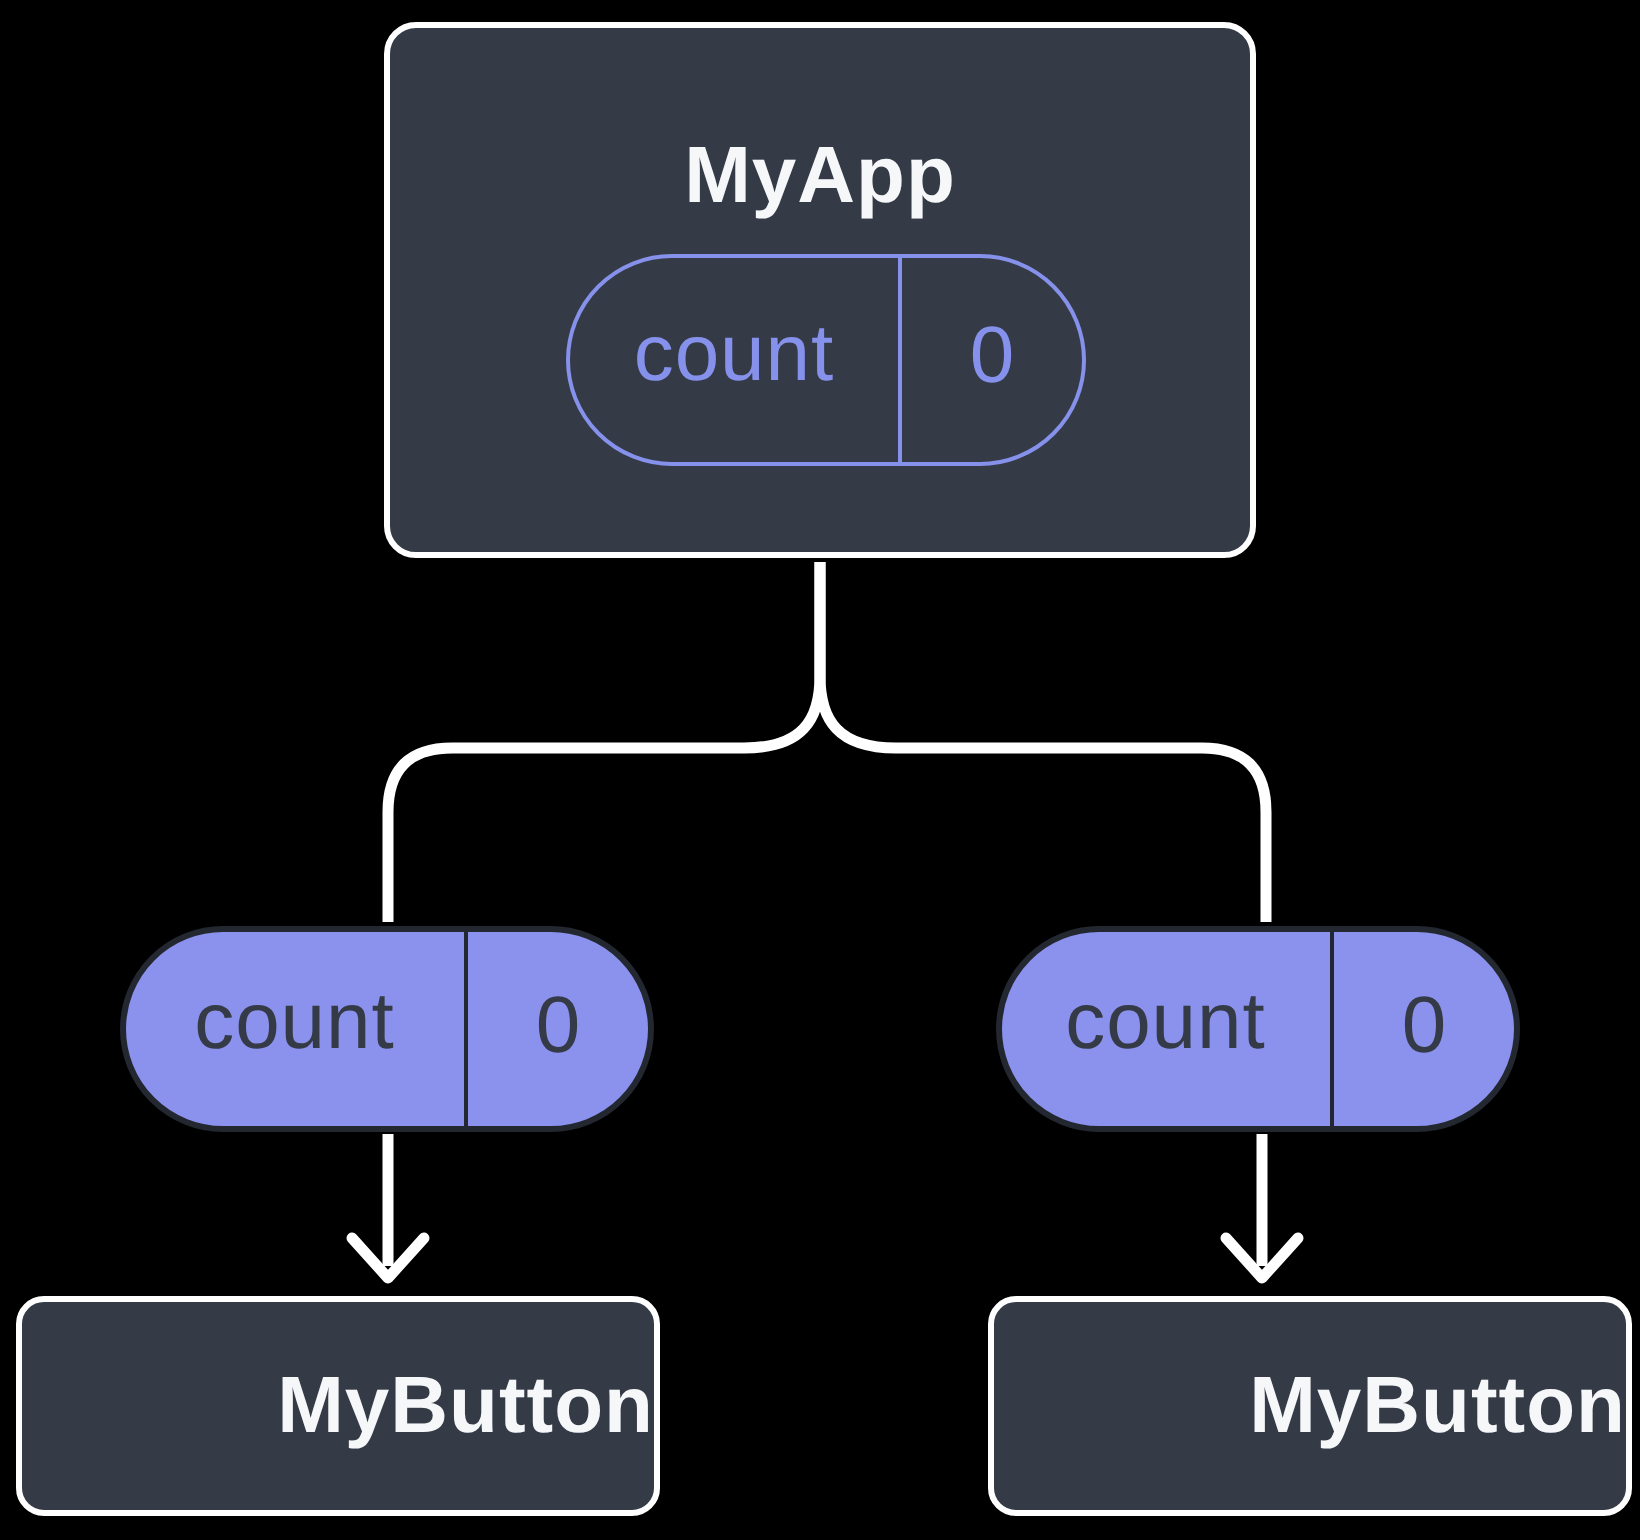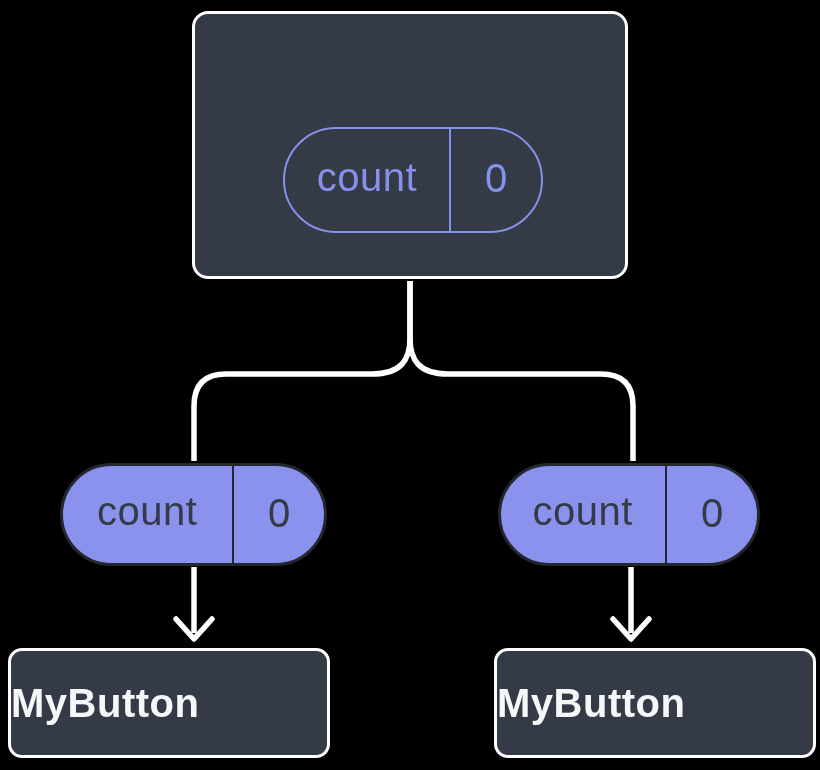--- a/index.html
+++ b/index.html
@@ -31,21 +31,21 @@
   .box-root {
     left: 192px; top: 11px;
     width: 436px; height: 268px;
   }
   .box-child {
     top: 648px;
     width: 322px; height: 110px;
     border-radius: 14px;
     display: flex;
     align-items: center;
-    justify-content: flex-start;
+    justify-content: flex-end;
   }
   .box-child.left  { left: 8px; }
   .box-child.right { left: 494px; }
   .component-title {
     color: var(--c-title_text, #F6F7F9);
     font-size: 40px;
     font-weight: 600;
     letter-spacing: 0.5px;
     text-align: center;
   }
@@ -122,20 +122,21 @@
   <svg class="connector-layer" viewBox="0 0 820 770" xmlns="http://www.w3.org/2000/svg">
     <path d="M 410 281 L 410 338 C 410 360 401 374 372 374 L 226 374 Q 194 374 194 406 L 194 461"></path>
     <path d="M 410 281 L 410 338 C 410 360 419 374 448 374 L 601 374 Q 633 374 633 406 L 633 461"></path>
     <path d="M 194 567 L 194 633"></path>
     <path class="arrowhead" d="M 176 619 L 194 639 L 212 619"></path>
     <path d="M 631 567 L 631 633"></path>
     <path class="arrowhead" d="M 613 619 L 631 639 L 649 619"></path>
   </svg>
 
   <div class="component-box box-root">
+    <div class="component-title">MyApp</div>
     <div class="pill pill-state">
       <div class="pill-label">count</div>
       <div class="pill-divider"></div>
       <div class="pill-value">0</div>
     </div>
   </div>
 
   <div class="pill pill-prop left">
     <div class="pill-label">count</div>
     <div class="pill-divider"></div>

